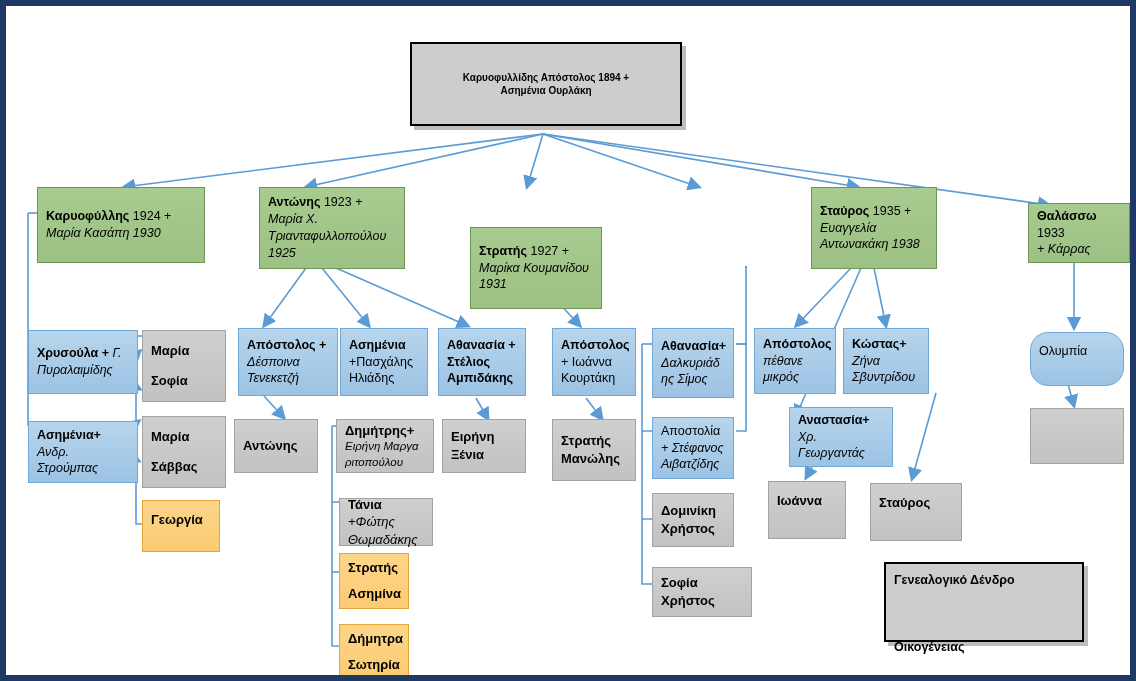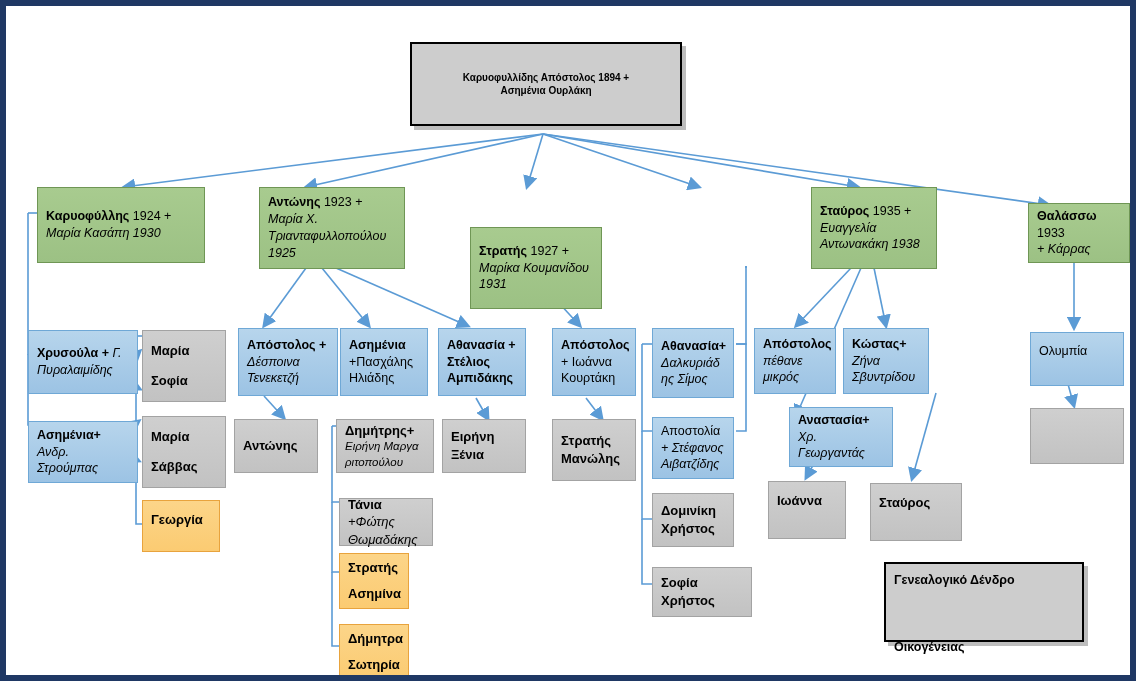--- a/index.html
+++ b/index.html
@@ -293,21 +293,21 @@
   </div>
 
   <div class="node grey" style="left:762px;top:475px;width:78px;height:58px;justify-content:flex-start;padding-top:10px;">
     <span class="ln bold">Ιωάννα</span>
   </div>
 
   <div class="node grey" style="left:864px;top:477px;width:92px;height:58px;justify-content:flex-start;padding-top:10px;">
     <span class="ln bold">Σταύρος</span>
   </div>
 
-  <div class="node blue" style="left:1024px;top:326px;width:94px;height:54px;justify-content:flex-start;padding-top:10px;">
+  <div class="node blue" style="left:1024px;top:326px;width:94px;height:54px;justify-content:flex-start;padding-top:10px;border-radius:18px;">
     <span class="ln">Ολυμπία</span>
   </div>
 
   <div class="node grey" style="left:1024px;top:402px;width:94px;height:56px;">
     <span class="ln"></span>
   </div>
 
   <div class="node legend" style="left:878px;top:556px;width:200px;height:80px;gap:40px;">
     <span class="ln">Γενεαλογικό Δένδρο</span>
     <span class="ln" style="margin-bottom:0">Οικογένειας</span>

